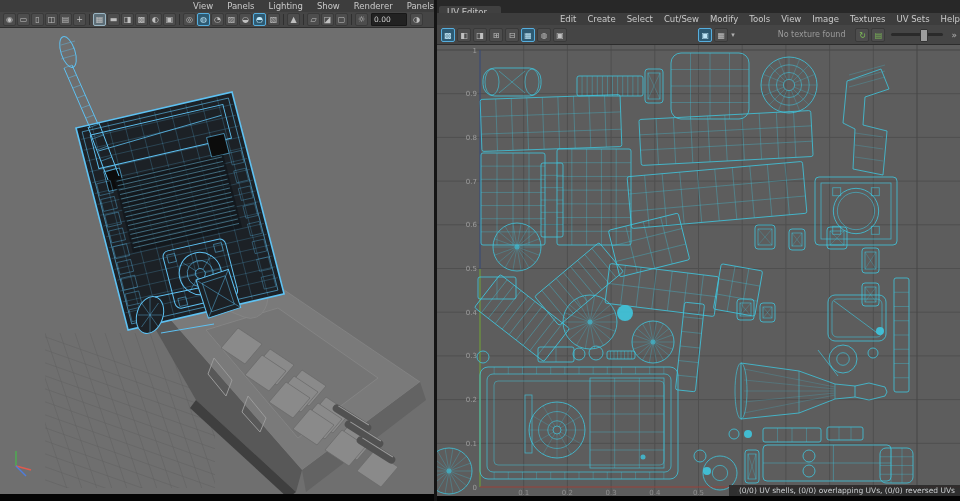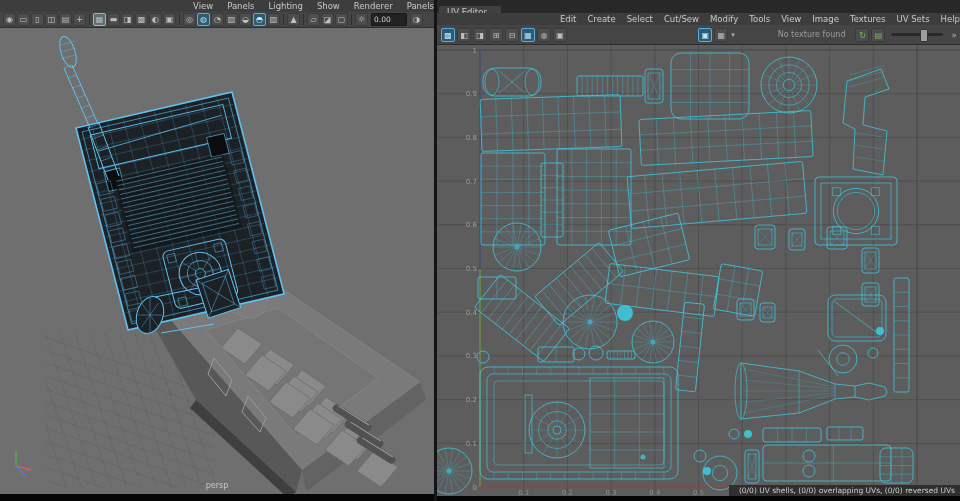--- a/index.html
+++ b/index.html
@@ -287,21 +287,20 @@
               <line x1="196" y1="252" x2="230" y2="292" stroke-width="0.6" opacity="0.7"></line>
               <line x1="230" y1="252" x2="196" y2="292" stroke-width="0.6" opacity="0.7"></line>
             </g>
           </g>
           <g stroke-width="1.4">
             <line x1="16" y1="438" x2="16" y2="423" stroke="#4caf50"></line>
             <line x1="16" y1="438" x2="31" y2="442" stroke="#e05a4e"></line>
             <line x1="16" y1="438" x2="26" y2="448" stroke="#4f7ddd"></line>
           </g>
         </svg>
-      <div id="cam-label">persp</div>
     </div>
   </div>
 
   <div id="divider"></div>
 
   <div id="right-panel">
     <div id="uv-tabbar">
       <div id="uv-tab">UV Editor</div>
     </div>
     <div id="uv-menubar" class="menurow">

